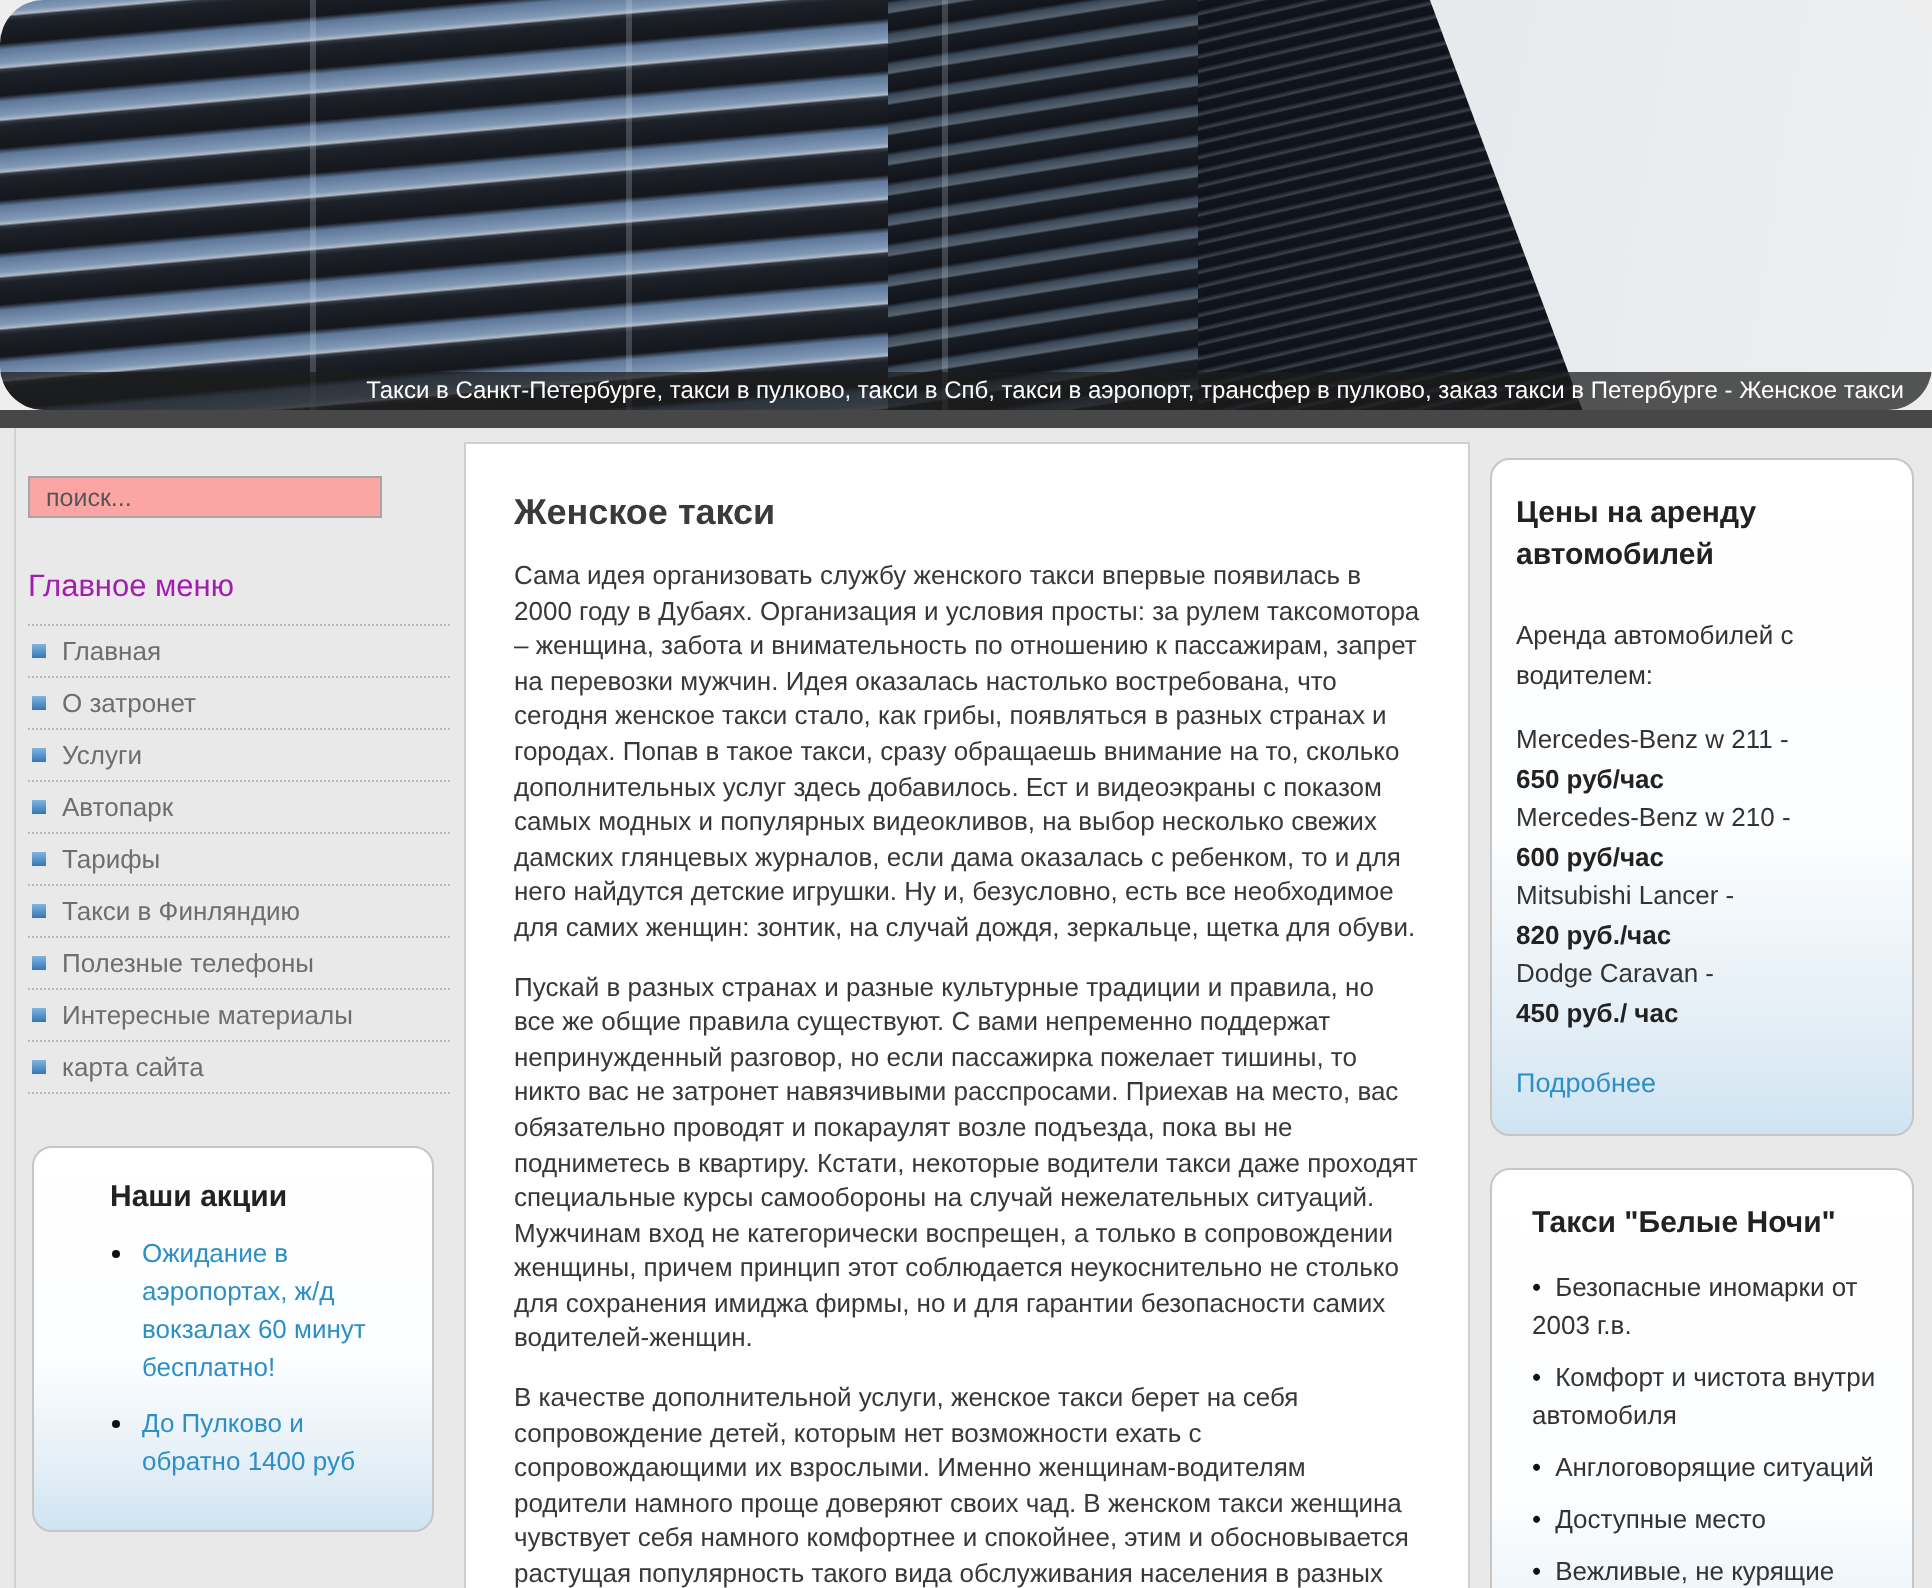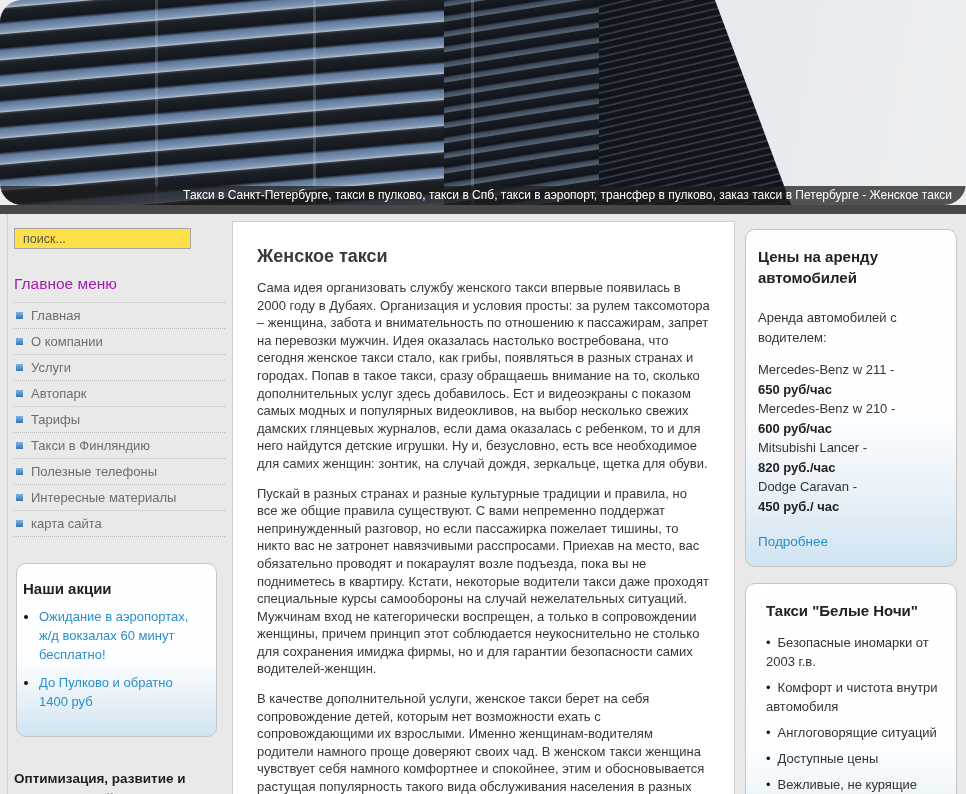--- a/index.html
+++ b/index.html
@@ -36,34 +36,34 @@
     padding-right: 14px; white-space: nowrap; overflow: hidden; }
   .hdr-strip { height: 9px; background: #474747; }
 
   
   .page { position: relative; height: 580px; background: #e9e9e9; overflow: hidden; }
   .page::before { content: ""; position: absolute; left: 7px; top: 0; bottom: 0;
     width: 1px; background: #d2d2d2; }
 
   
   .col-left { position: absolute; left: 8px; top: 0; width: 223px; padding: 0 6px; }
-  .search-input { display: block; margin-top: 14px; width: 177px; height: 21px;
-    border: 1px solid #a6a6a6; background: #fde047; padding: 2px 8px;
+  .search-input { display: block; margin-top: 24px; width: 177px; height: 21px;
+    border: 1px solid #a6a6a6; background: #fca5a5; padding: 2px 8px;
     font-size: 12.5px; color: #555; font-family: inherit; }
   .menu-title { margin: 26px 0 0 0; font-size: 15.5px; font-weight: normal; color: #a21caf; }
   .menu { list-style: none; margin: 9px 0 0 0; padding: 0; border-top: 1px dotted #b8b8b8; }
   .menu li { position: relative; padding: 4px 2px 4px 17px; border-bottom: 1px dotted #b8b8b8;
     font-size: 13px; color: #6e6e6e; line-height: 17px; cursor: pointer; }
   .menu li::before { content: ""; position: absolute; left: 2px; top: 9px;
     width: 7px; height: 7px;
     background: linear-gradient(180deg, #7fb5e2 0%, #3676b4 100%); }
 
   .roundbox { border: 1px solid #c6c6c6; border-radius: 10px;
     background: linear-gradient(180deg, #ffffff 0%, #fdfeff 55%, #e3eef6 84%, #cfe4f2 100%); }
-  .promo { margin: 26px 8px 0 2px; padding: 14px 12px 16px 0; }
+  .promo { margin: 26px 8px 0 2px; padding: 14px 12px 16px 32px; }
   .promo-title { font-size: 15px; font-weight: bold; color: #222; margin: 2px 0 10px 6px; }
   .promo ul { margin: 0; padding: 0 0 0 22px; }
   .promo li { color: #111; font-size: 13px; line-height: 19px; margin-bottom: 9px; }
   .promo li span { color: #2d8fc8; cursor: pointer; }
 
   .opt-note { margin: 32px 0 0 0; font-size: 13.5px; font-weight: bold;
     color: #1f1f1f; line-height: 20px; width: 200px; }
 
   
   .col-main { position: absolute; left: 232px; top: 7px; width: 503px; min-height: 700px;
@@ -101,21 +101,21 @@
 
 <div class="page">
 
   <div class="col-left">
     <input class="search-input" type="text" value="поиск..." style="">
 
     <div class="menu-title">Главное меню</div>
 
     <ul class="menu">
       <li>Главная</li>
-      <li>О компании</li>
+      <li>О затронет</li>
       <li>Услуги</li>
       <li>Автопарк</li>
       <li>Тарифы</li>
       <li>Такси в Финляндию</li>
       <li>Полезные телефоны</li>
       <li>Интересные материалы</li>
       <li>карта сайта</li>
     </ul>
 
     <div class="roundbox promo">
@@ -158,20 +158,20 @@
       </div>
       <span class="more-link">Подробнее</span>
     </div>
 
     <div class="roundbox taxibox">
       <div class="box-title">Такси "Белые Ночи"</div>
       <div class="feat-list">
         <div class="feat"><span class="b">•</span><span>Безопасные иномарки от 2003 г.в.</span></div>
         <div class="feat"><span class="b">•</span><span>Комфорт и чистота внутри автомобиля</span></div>
         <div class="feat"><span class="b">•</span><span>Англоговорящие ситуаций</span></div>
-        <div class="feat"><span class="b">•</span><span>Доступные цены</span></div>
+        <div class="feat"><span class="b">•</span><span>Доступные место</span></div>
         <div class="feat"><span class="b">•</span><span>Вежливые, не курящие водители</span></div>
 
       </div>
     </div>
 
   </div>
 </div>
 
 </body></html>

